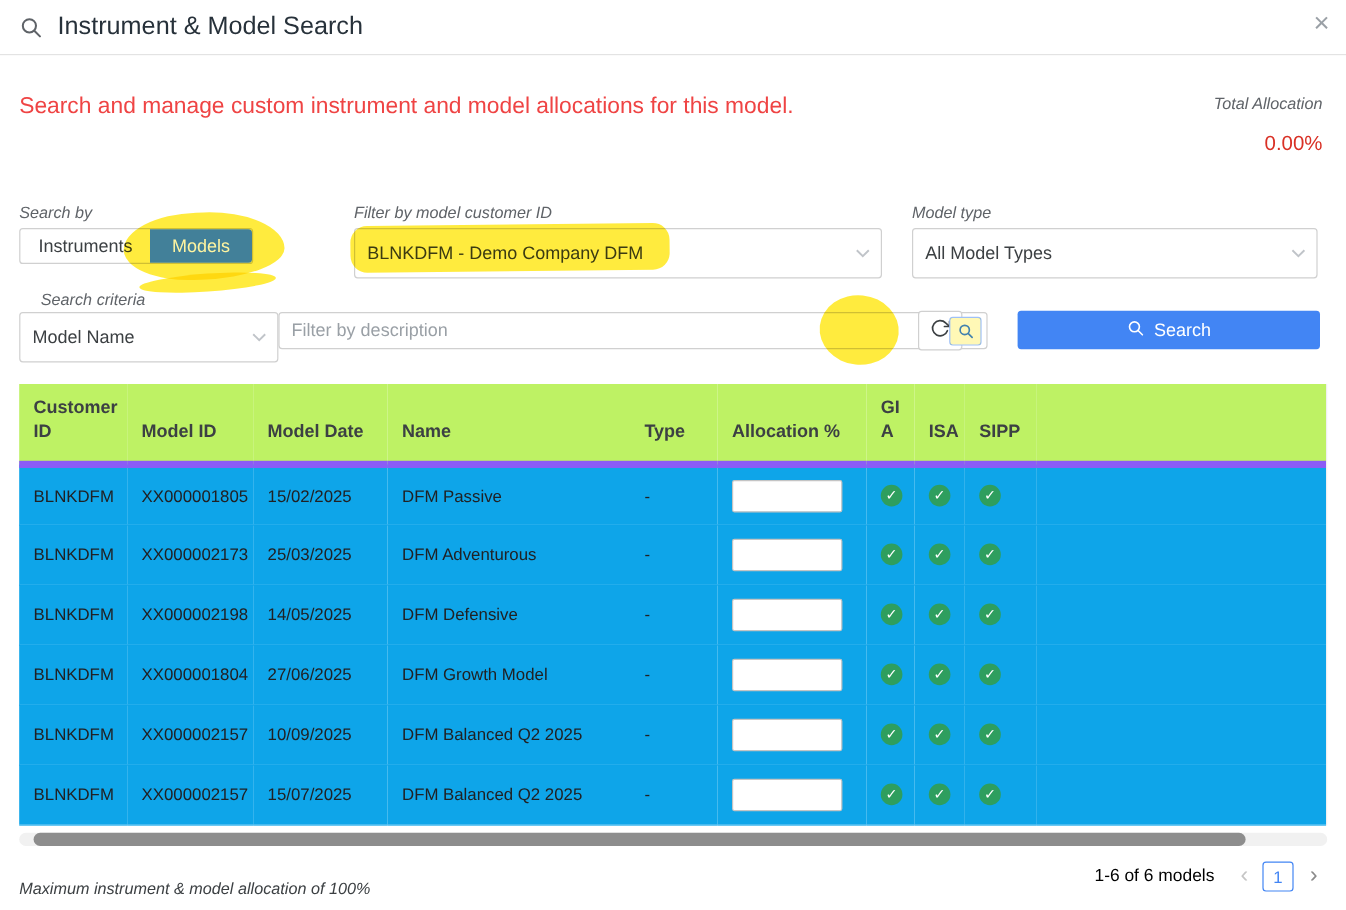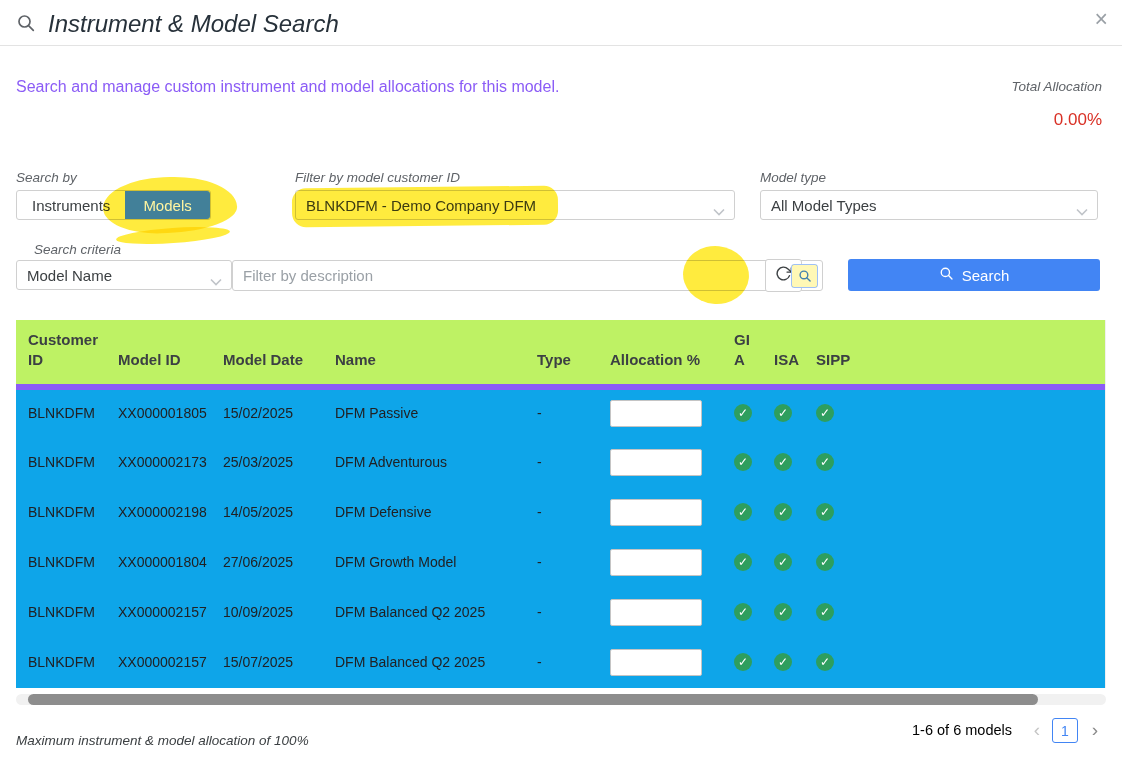--- a/index.html
+++ b/index.html
@@ -7,39 +7,39 @@
   body {
     position:relative;
     font-family:"Liberation Sans", sans-serif;
     background:#ffffff;
     color:#202124;
     overflow:hidden;
   }
   
   .title-bar { position:absolute; top:0; left:0; width:1122px; height:46px; border-bottom:1px solid #e3e3e3; background:#fff; }
   .title-search-icon { position:absolute; left:16px; top:13px; color:#5f6368; }
-  .page-title { position:absolute; left:48px; top:10px; font-size:24px; color:#27313a;font-style:italic; }
+  .page-title { position:absolute; left:48px; top:10px; font-size:21px; color:#27313a; }
   .close-button { position:absolute; right:14px; top:8px; font-size:23px; color:#9aa0a6; cursor:pointer; line-height:1; }
   
-  .desc { position:absolute; left:16px; top:78px; font-size:16px; color:#8b5cf6; }
+  .desc { position:absolute; left:16px; top:78px; font-size:19px; color:#ef4444; }
   .total-label { position:absolute; right:20px; top:79px; font-style:italic; font-size:13.5px; color:#5f6368; }
   .total-value { position:absolute; right:20px; top:110px; font-size:17px; color:#d93025; }
   
   .flabel { position:absolute; font-style:italic; font-size:13.5px; color:#5f6368; }
   #lbl-searchby   { left:16px;  top:170px; }
   #lbl-customer   { left:295px; top:170px; }
   #lbl-modeltype  { left:760px; top:170px; }
   #lbl-criteria   { left:34px;  top:242px; }
   
   .segmented { position:absolute; left:16px; top:190px; height:30px; display:flex; border:1px solid #d0d0d0; border-radius:3px; background:#fff; }
   .seg-instruments { padding:0 15px; display:flex; align-items:center; font-size:15px; color:#3c4043; cursor:pointer; }
   .seg-models { padding:0 18px; display:flex; align-items:center; background:#4285f4; color:#fff; font-size:15px; border-radius:0 3px 3px 0; cursor:pointer; position:relative; z-index:6; }
   .seg-models::after { content:""; position:absolute; inset:0; background:rgba(255,232,28,.42); mix-blend-mode:multiply; pointer-events:none; }
   
-  .dd { position:absolute; height:30px; border:1px solid #d0d0d0; border-radius:3px; background:#fff; display:flex; align-items:center; padding:0 26px 0 10px; font-size:15px; color:#3c4043; cursor:pointer; }
+  .dd { position:absolute; height:42px; border:1px solid #d0d0d0; border-radius:3px; background:#fff; display:flex; align-items:center; padding:0 26px 0 10px; font-size:15px; color:#3c4043; cursor:pointer; }
   .dd .chev { position:absolute; right:9px; top:11px; }
   #dd-customer  { left:295px; top:190px; width:440px; }
   #dd-modeltype { left:760px; top:190px; width:338px; }
   #dd-criteria  { left:16px;  top:260px; width:216px; }
   
   .text-input { position:absolute; left:232px; top:260px; width:591px; height:31px; border:1px solid #d0d0d0; border-radius:3px; background:#fff; }
   .text-input input { width:100%; height:100%; border:none; outline:none; background:transparent; padding:0 72px 0 10px; font-size:15px; color:#3c4043; font-family:"Liberation Sans", sans-serif; }
   .text-input input::placeholder { color:#9aa0a6; }
   .info-icon { position:absolute; right:42px; top:6px; color:#9aa0a6; font-size:14px; }
   .mini-search-btn { position:absolute; right:4px; top:3px; width:27px; height:24px; border:1px solid #9ec0f7; border-radius:3px; background:#fff; display:flex; align-items:center; justify-content:center; color:#4285f4; cursor:pointer; z-index:6; }

